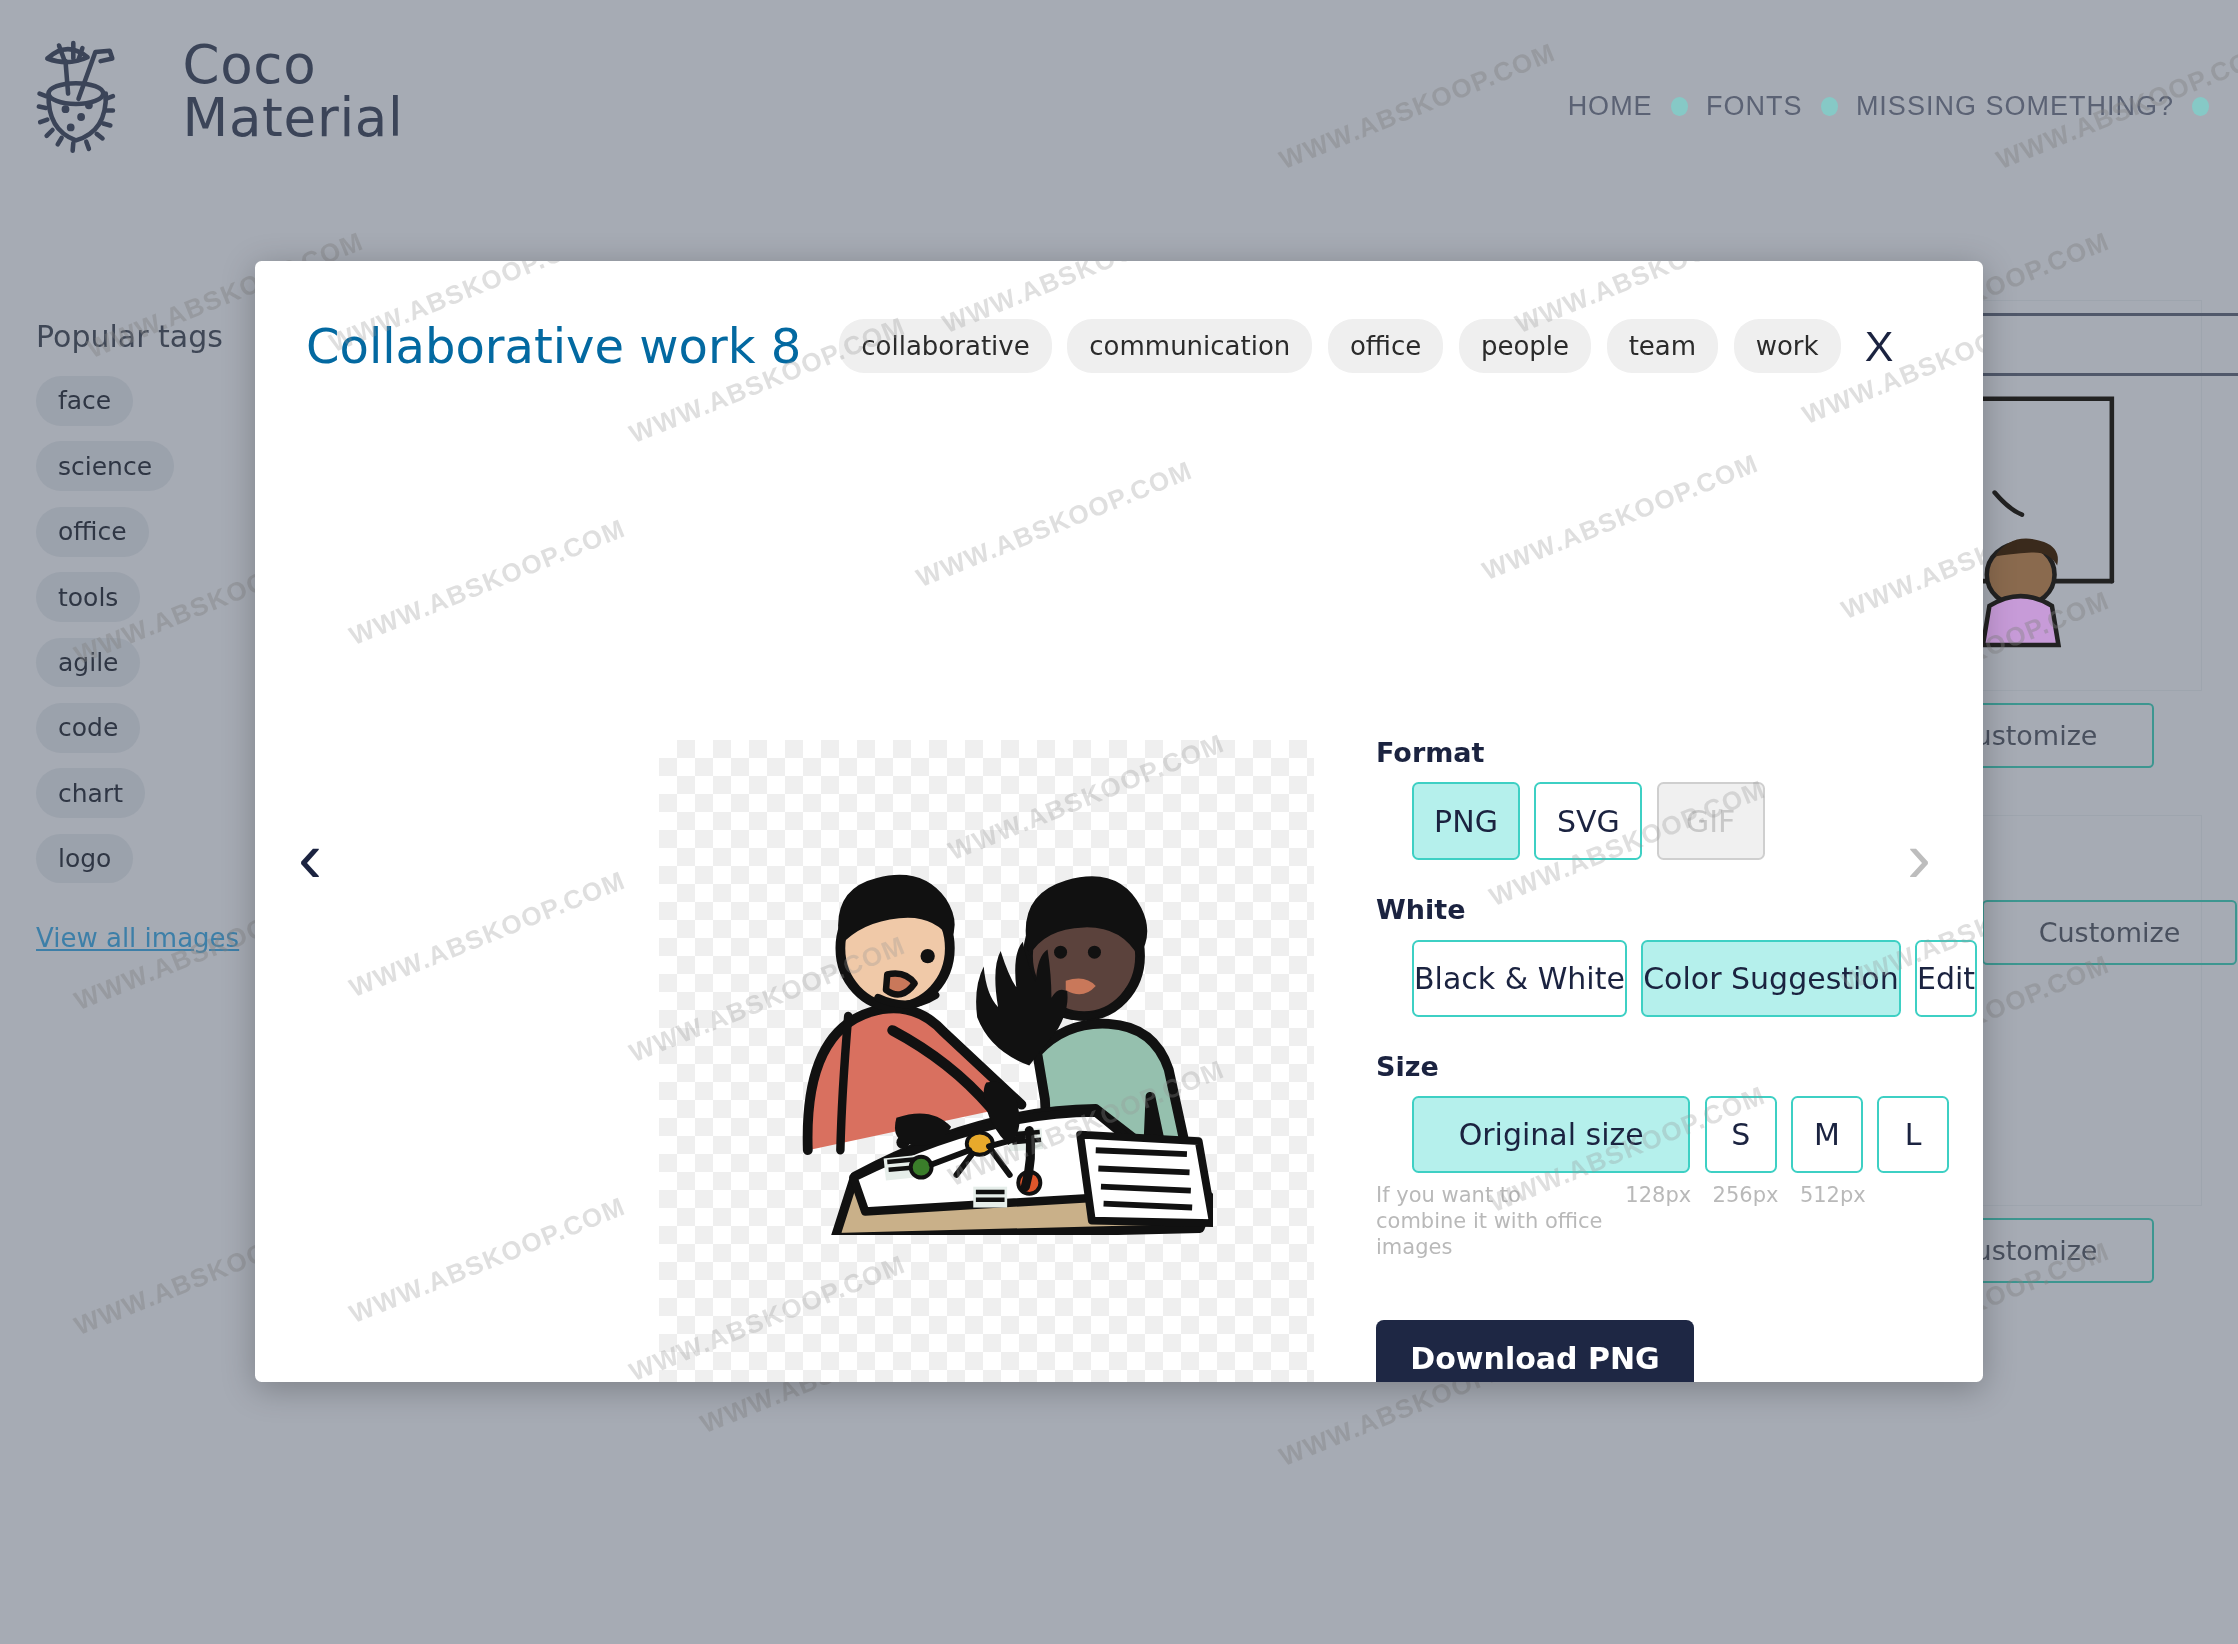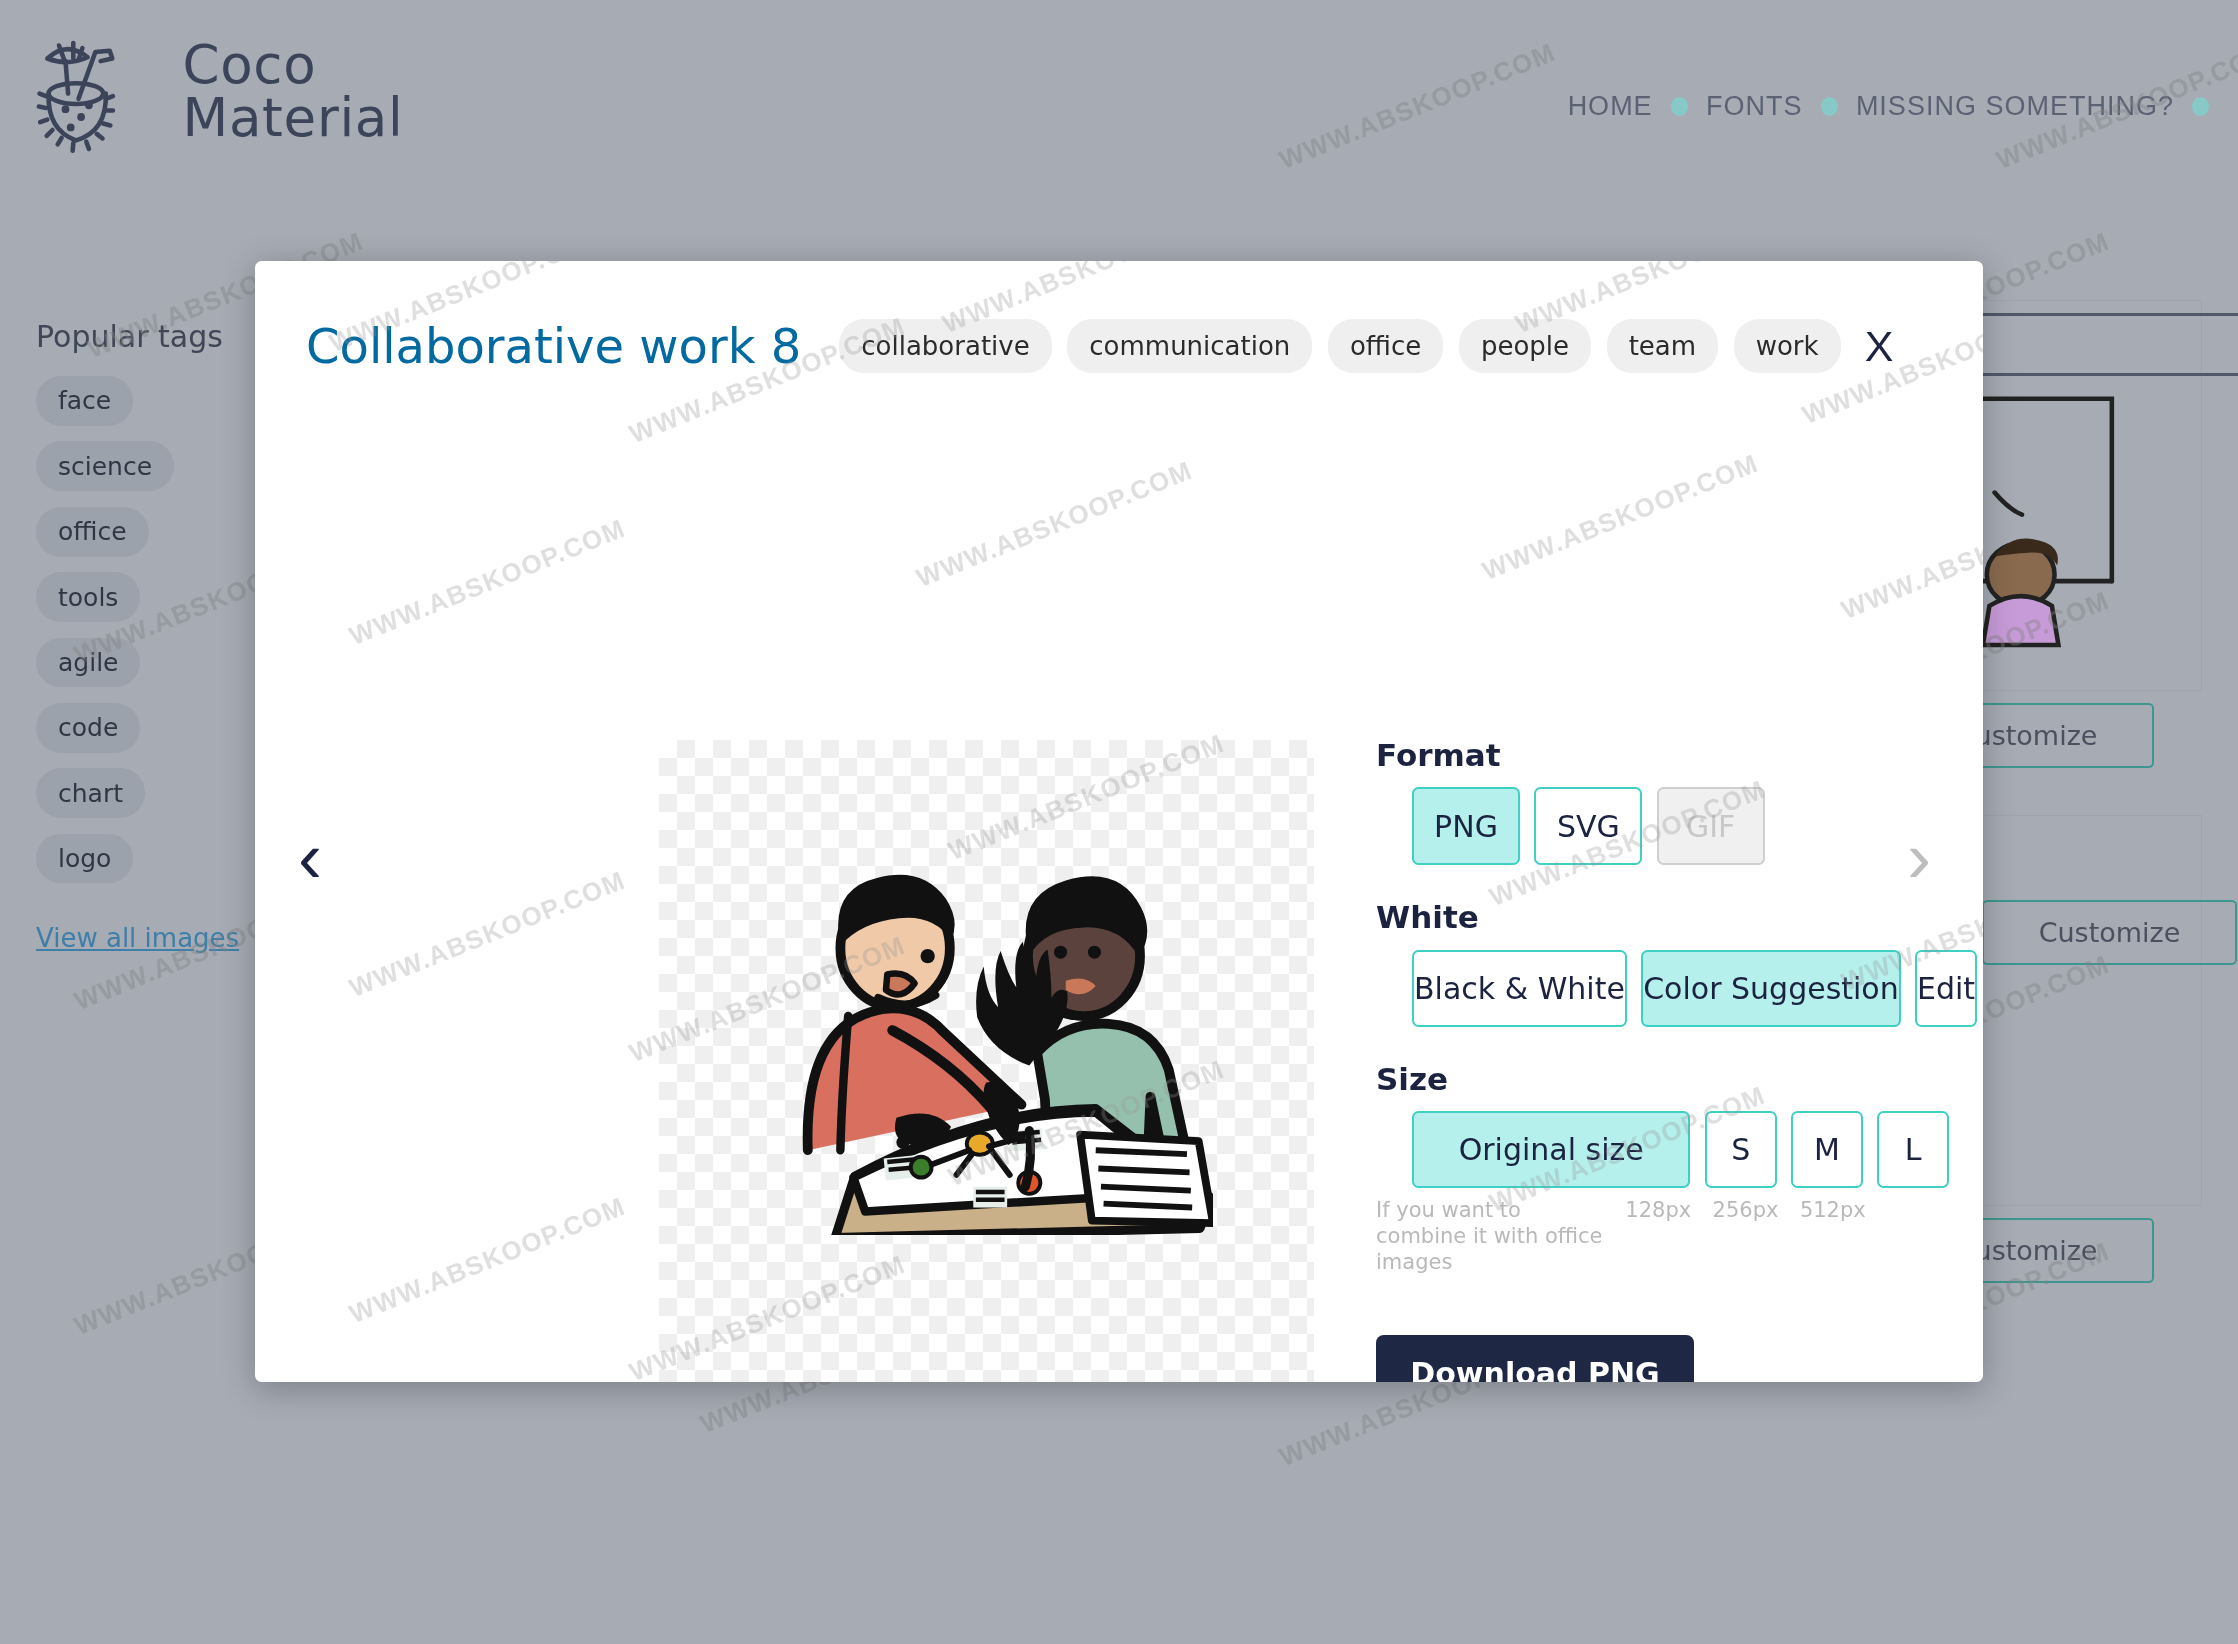--- a/index.html
+++ b/index.html
@@ -164,21 +164,21 @@
       linear-gradient(45deg, #efefef 25%, transparent 25%, transparent 75%, #efefef 75%);
     background-size: 36px 36px;
     background-position: 0 0, 18px 18px;
     overflow: hidden;
   }
   .preview-art { position: absolute; left: 98px; top: 130px; width: 456px; height: 365px; }
 
   
   .controls { position: absolute; left: 1121px; top: 476px; width: 573px; }
   .sec-label {
-    font-size: 31px; font-weight: 700; color: #1b2340;
+    font-size: 27px; font-weight: 700; color: #1b2340;
     font-family: "DejaVu Sans", sans-serif;
     margin-bottom: 14.3px;
   }
   .opt-row { display: flex; align-items: flex-start; gap: 14.3px; padding-left: 36px; }
   .opt {
     border: 2.6px solid #3ed0c4;
     border-radius: 6.5px;
     background: #ffffff;
     color: #1b2340;
     font-size: 30px;

